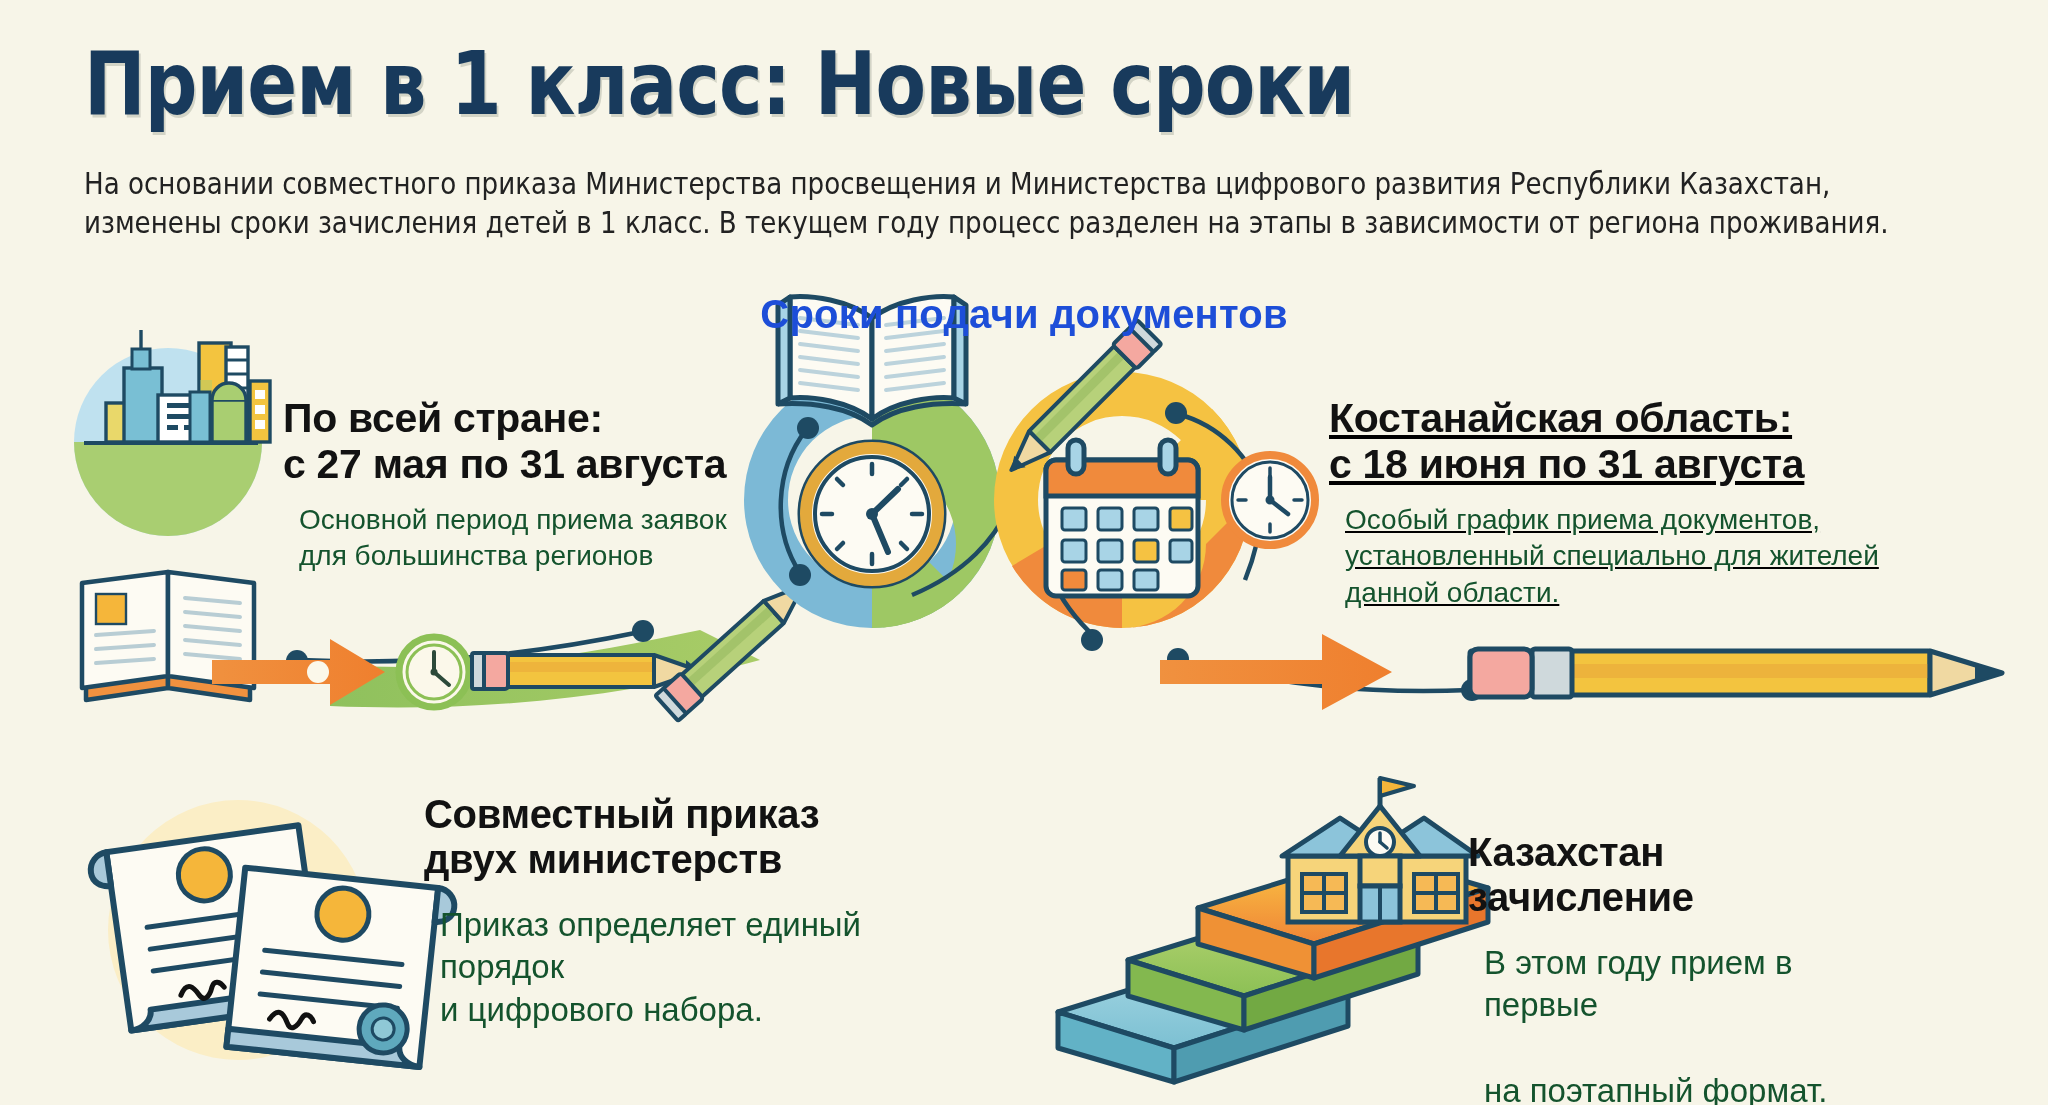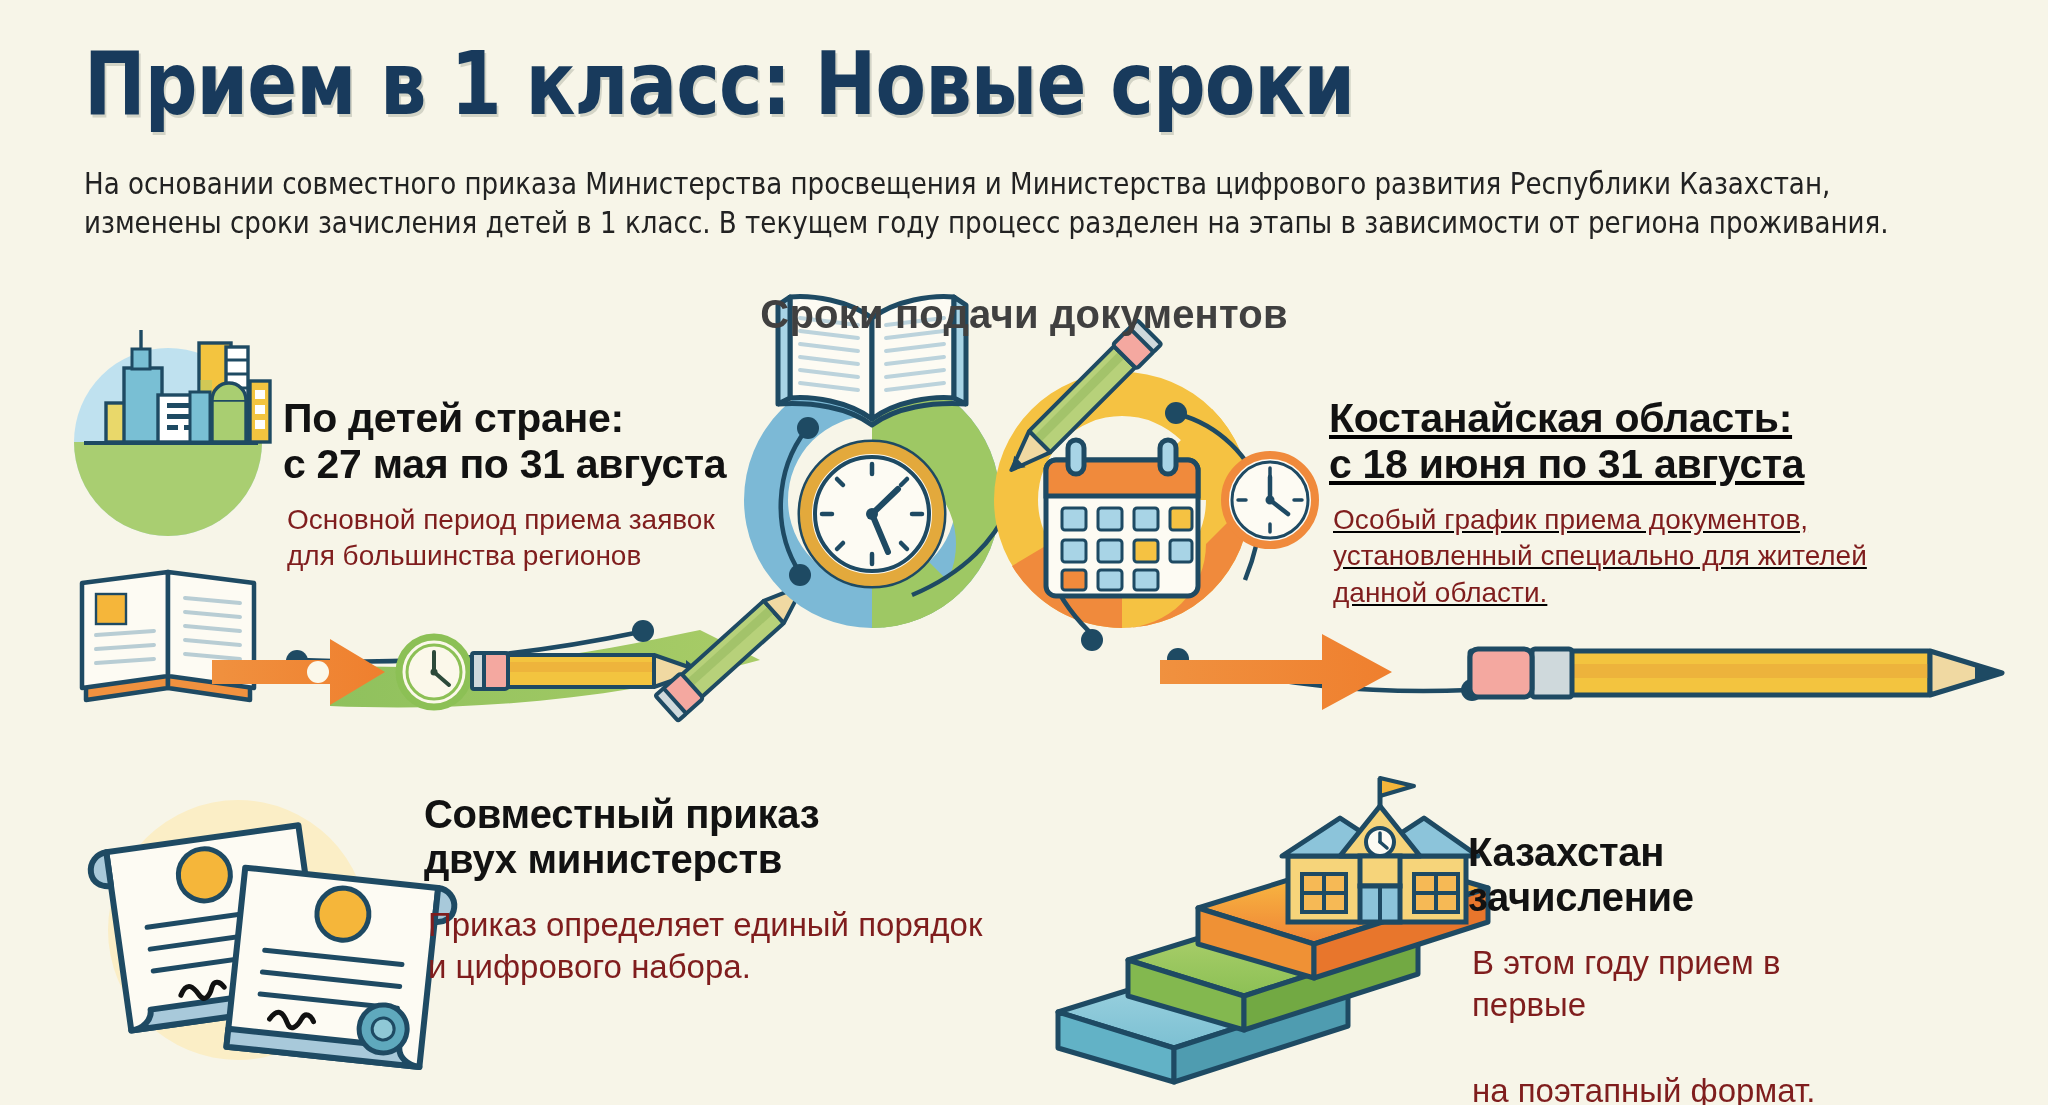--- a/index.html
+++ b/index.html
@@ -25,31 +25,31 @@
     white-space:nowrap;
   }
   .intro{
     position:absolute;left:84px;top:165px;width:1880px;
     font-size:29.5px;line-height:1.33;color:#222;
     font-family:"DejaVu Sans Condensed","Liberation Sans Narrow","Liberation Sans",sans-serif;
     transform:scaleX(.985);transform-origin:left top;
   }
   .section-heading{
     position:absolute;left:0;top:292px;width:2048px;text-align:center;
-    font-size:40px;font-weight:bold;color:#404040;letter-spacing:.2px;
+    font-size:40px;font-weight:bold;color:#1d4ed8;letter-spacing:.2px;
   }
 
   
   .block{position:absolute;}
   .block h3{
     margin:0;font-size:41px;line-height:1.12;font-weight:bold;color:#121212;
     letter-spacing:-.3px;
   }
   .block p{
-    margin:14px 0 0 4px;font-size:28px;line-height:1.3;color:#7f1d1d;font-weight:400;
+    margin:14px 0 0 16px;font-size:28px;line-height:1.3;color:#14532d;font-weight:400;
   }
   .b-country{left:283px;top:396px;width:560px;}
   .b-kostanay{left:1329px;top:396px;width:640px;text-decoration:underline;}
   .b-order{left:424px;top:792px;width:560px;}
   .b-stages{left:1468px;top:830px;width:430px;}
   .b-order h3,.b-stages h3{font-size:40px;}
   .b-order p,.b-stages p{font-size:33px;margin-top:22px;}
 
   svg{display:block;}
   .layer{position:absolute;left:0;top:0;width:2048px;height:1105px;pointer-events:none;}
@@ -375,21 +375,21 @@
 
   <div class="intro">
     <div>На основании совместного приказа Министерства просвещения и Министерства цифрового развития Республики Казахстан,</div>
     <div>изменены сроки зачисления детей в 1 класс. В текущем году процесс разделен на этапы в зависимости от региона проживания.</div>
   </div>
 
   <div class="section-heading">Сроки подачи документов</div>
 
   <div class="block b-country">
     <h3>
-      <span>По детей стране:</span><br>
+      <span>По всей стране:</span><br>
       <span>с 27 мая по 31 августа</span>
     </h3>
     <p>
       <span>Основной период приема заявок</span><br>
       <span>для большинства регионов</span><br>
     </p>
   </div>
 
   <div class="block b-kostanay">
     <h3>

